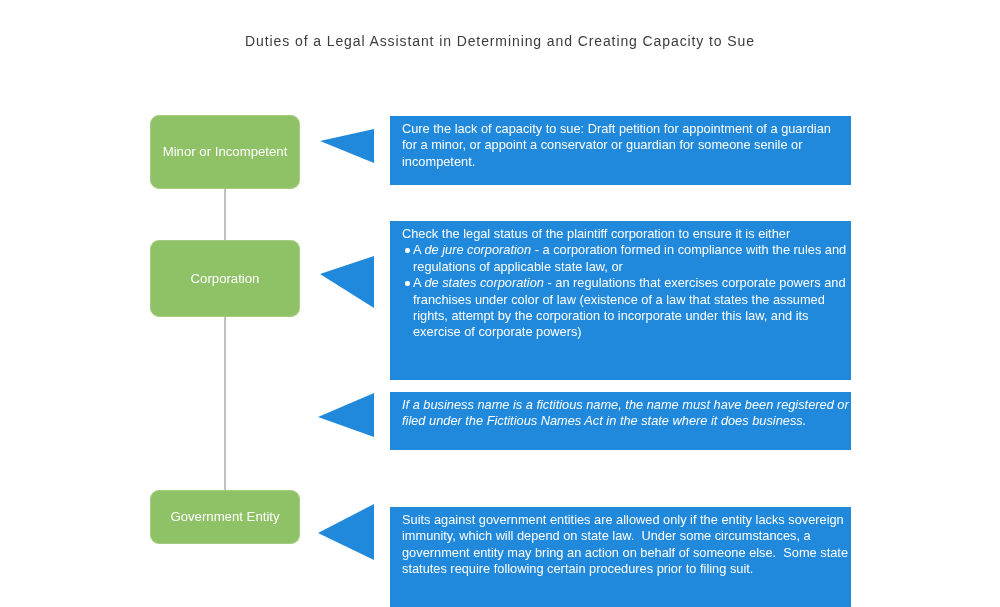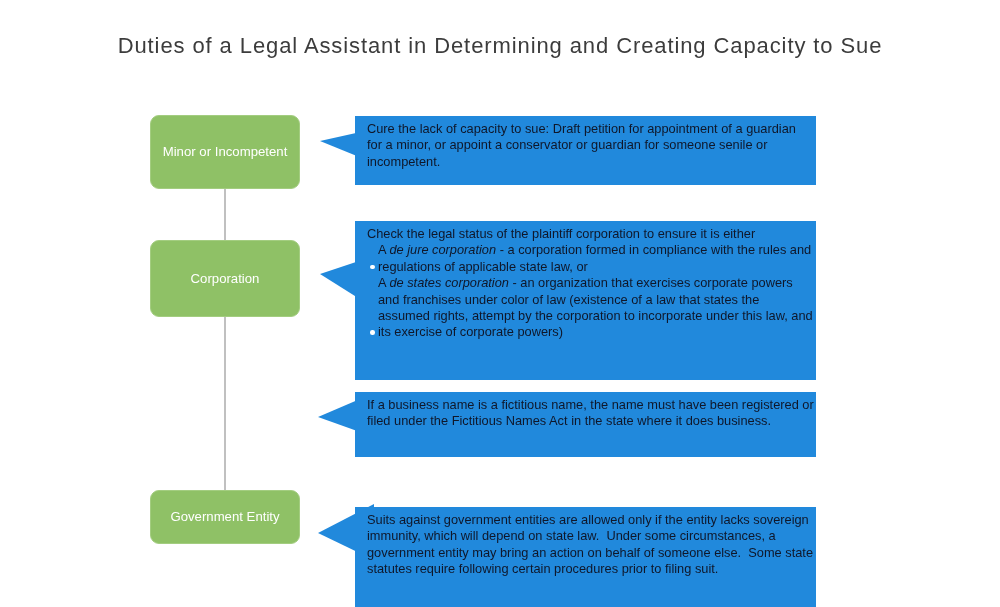--- a/index.html
+++ b/index.html
@@ -8,21 +8,21 @@
     width:1000px;height:607px;
     background:#ffffff;
     font-family:"Liberation Sans","DejaVu Sans",sans-serif;
     overflow:hidden;
   }
   .title{
     position:absolute;
     top:33px;left:0;width:1000px;
     margin:0;
     text-align:center;
-    font-size:22px;
+    font-size:14px;
     font-weight:400;
     letter-spacing:0.9px;
     color:#3c3c3c;
   }
   .connector{
     position:absolute;
     left:224px;top:152px;
     width:2px;height:376px;
     background:#c0c0c0;
     z-index:1;
@@ -41,43 +41,43 @@
     line-height:16px;
     z-index:2;
     padding:0 11px;
   }
   .g1{top:115px;height:74px;}
   .g2{top:240px;height:77px;}
   .g3{top:363px;height:78px;}
   .g4{top:490px;height:54px;}
   .blue-box{
     position:absolute;
-    left:355px;width:461px;
+    left:390px;width:461px;
     box-sizing:border-box;
     background:#2189dc;
-    color:#0f172a;
+    color:#ffffff;
     font-size:12.8px;
     line-height:16.4px;
     padding:5px 2px 5px 12px;
     z-index:2;
   }
   .b1{top:116px;height:69px;}
   .b2{top:221px;height:159px;}
-  .b3{top:392px;height:65px;}
+  .b3{top:392px;height:58px;font-style:italic;}
   .b4{top:495px;height:127px;margin-top:12px;}
   .desc{white-space:pre-wrap;}
   .tail{position:absolute;z-index:2;}
   .t1{left:320px;top:129px;}
   .t2{left:320px;top:256px;}
   .t3{left:318px;top:393px;}
   .t4{left:318px;top:504px;}
   .tail polygon{fill:#2189dc;}
   .bullet-row{
     display:flex;
-    align-items:flex-end;
+    align-items:flex-start;
     margin-left:3px;
   }
   .dot{
     flex:0 0 8px;
     width:8px;height:16.4px;
     position:relative;
   }
   .dot::before{
     content:"";
     position:absolute;
@@ -115,21 +115,21 @@
     <polygon points="0,18 54,0 54,52"></polygon>
   </svg>
   <div class="blue-box b2">
     <div class="desc">Check the legal status of the plaintiff corporation to ensure it is either</div>
     <div class="bullet-row">
       <span class="dot"></span>
       <span class="bullet-text"><span>A </span><span class="it">de jure corporation</span><span> - a corporation formed in compliance with the rules and regulations of applicable state law, or</span></span>
     </div>
     <div class="bullet-row">
       <span class="dot"></span>
-      <span class="bullet-text"><span>A </span><span class="it">de states corporation</span><span> - an organization that exercises corporate powers and franchises under color of law (existence of a law that states the assumed rights, attempt by the corporation to incorporate under this law, and its exercise of corporate powers)</span></span>
+      <span class="bullet-text"><span>A </span><span class="it">de states corporation</span><span> - an regulations that exercises corporate powers and franchises under color of law (existence of a law that states the assumed rights, attempt by the corporation to incorporate under this law, and its exercise of corporate powers)</span></span>
     </div>
   </div>
 
   <svg class="tail t3" width="56" height="44" viewBox="0 0 56 44">
     <polygon points="0,24 56,0 56,44"></polygon>
   </svg>
   <div class="blue-box b3">
     <div class="desc">If a business name is a fictitious name, the name must have been registered or filed under the Fictitious Names Act in the state where it does business.</div>
   </div>
 

